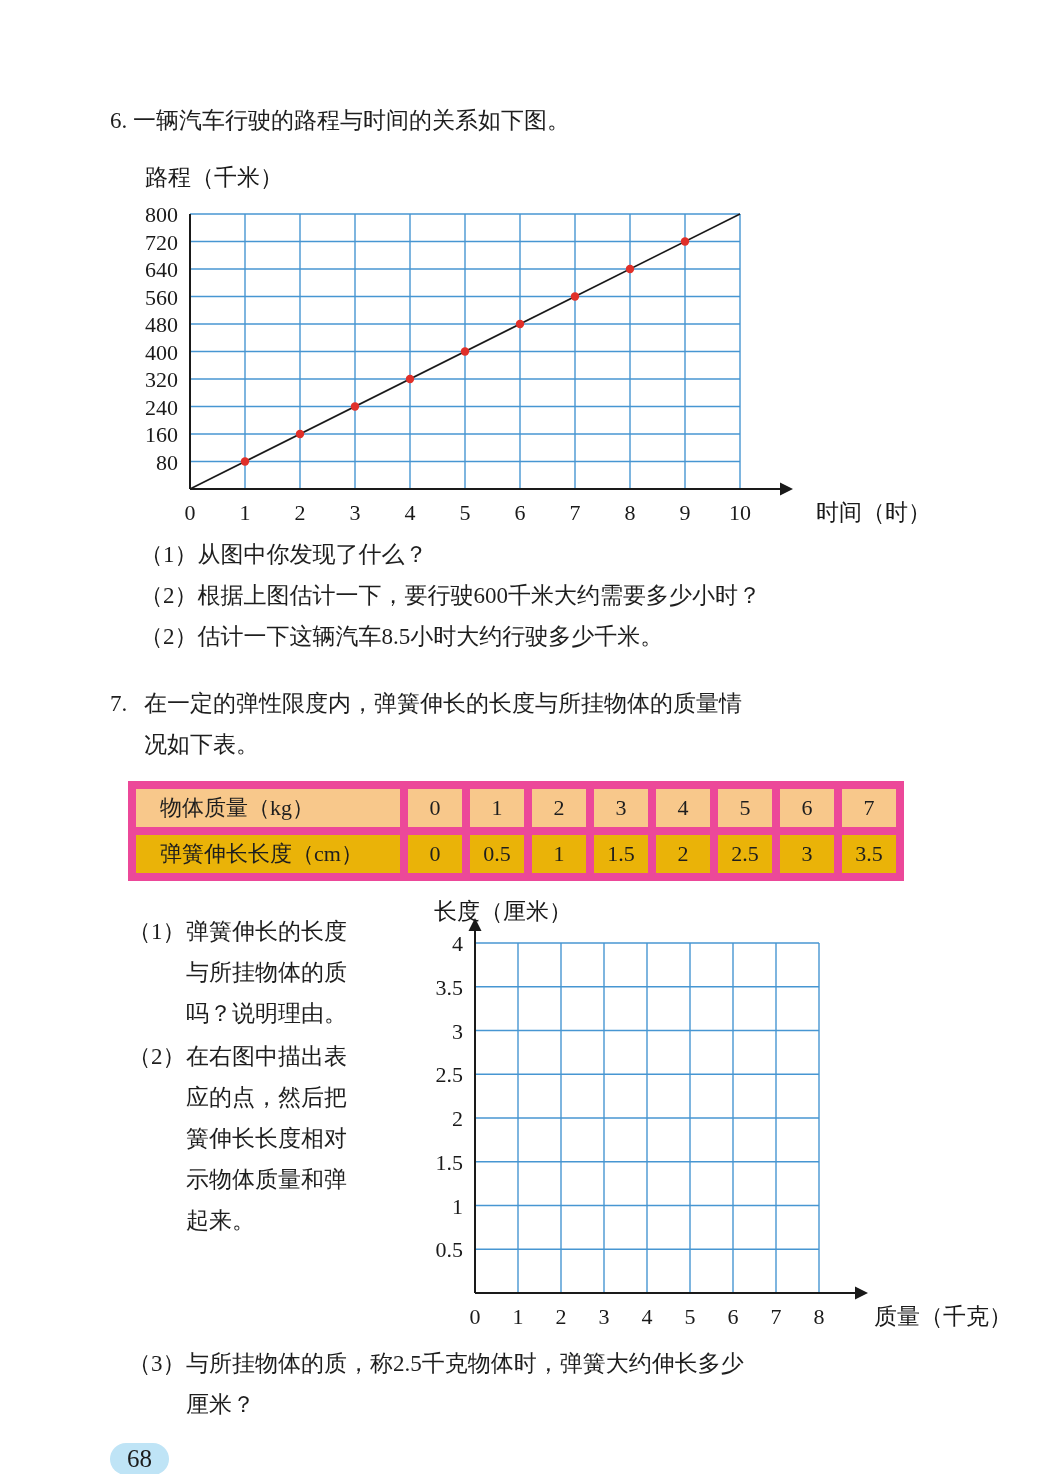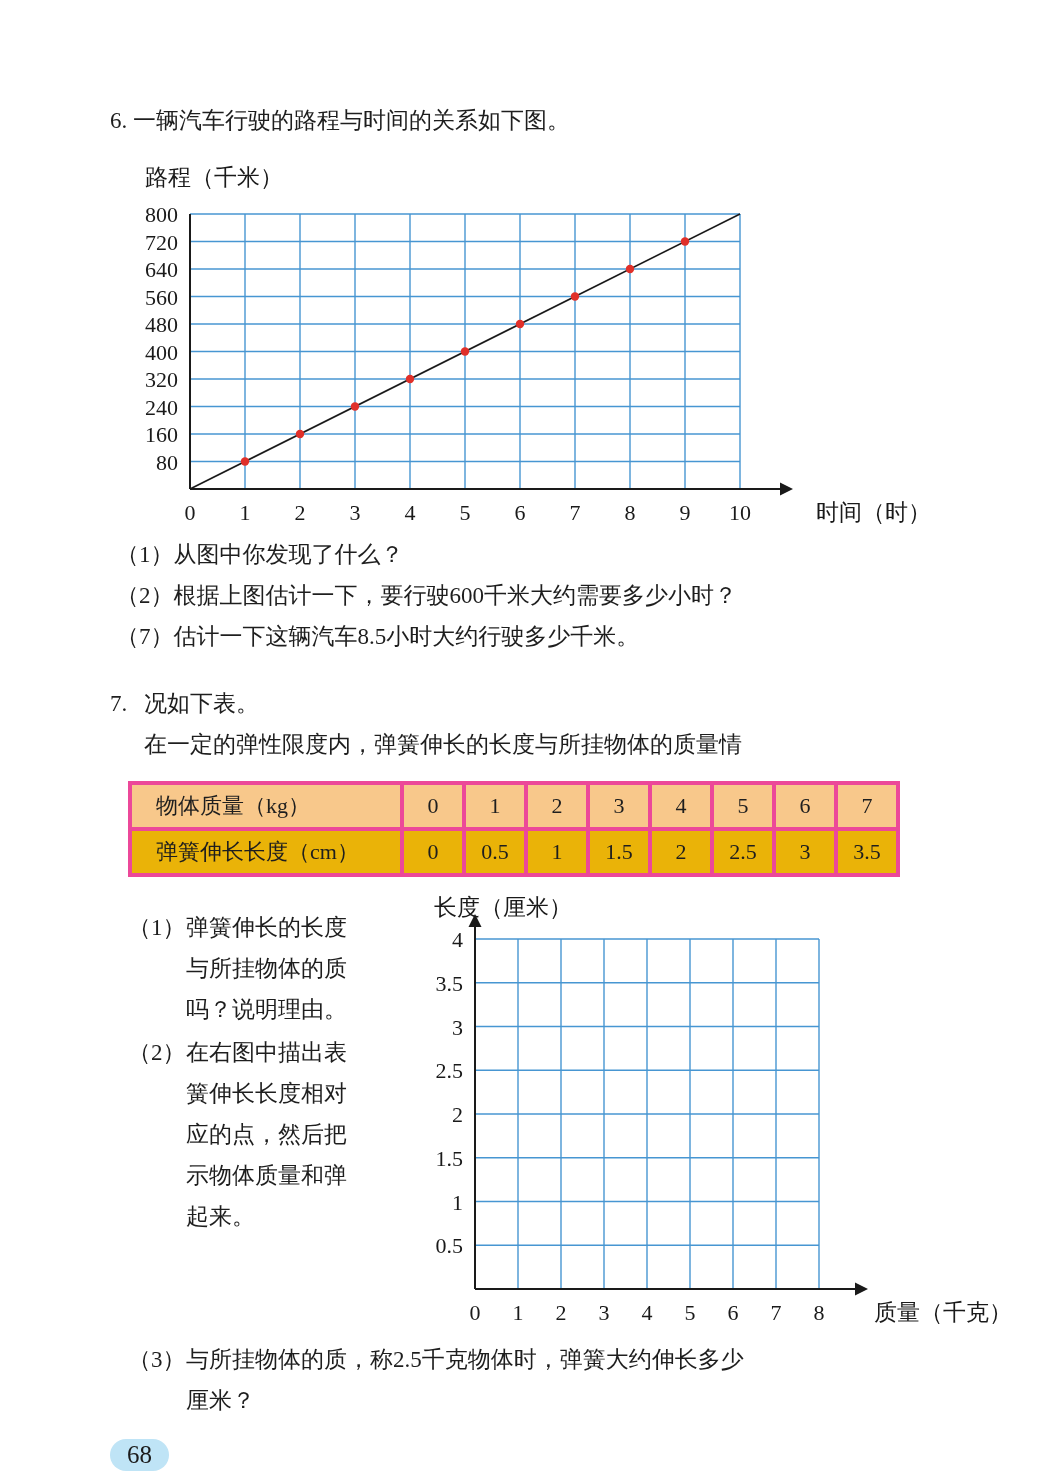--- a/index.html
+++ b/index.html
@@ -10,31 +10,31 @@
     color:#1e1e1e; font-size:23px;
   }
   .content { padding:100px 40px 0 110px; }
 
   .q-title { font-size:23px; line-height:41px; margin-bottom:18px; }
 
   .chart1-wrap { margin-left:-15px; }
   svg { display:block; }
   svg text { font-family:"Liberation Serif","DejaVu Serif",serif; }
 
-  .subqs { margin-left:6px; }
+  .subqs { margin-left:30px; }
   .subq { line-height:41px; }
 
   .q7 { margin-top:26px; }
   .q7-title { display:flex; }
   .q7-num { flex:0 0 34px; line-height:41px; }
   .q7-title-text div { line-height:41px; white-space:nowrap; }
 
   table.spring-table { border-collapse:collapse; margin:16px 0 0 18px; }
   table.spring-table td {
-    border:4px solid #ec4899; height:46px; text-align:center;
+    border:8px solid #ec4899; height:46px; text-align:center;
     font-size:22px; padding:0 6px;
   }
   table.spring-table td.rowlabel { text-align:left; padding-left:24px; width:272px; }
   table.spring-table td.val { width:62px; min-width:62px; }
   table.spring-table tr.trow0 td { background:#f8c88b; }
   table.spring-table tr.trow1 td { background:#eab308; }
 
   .q7-body { display:flex; margin-top:16px; align-items:flex-start; }
   .q7-left { flex:0 0 302px; margin-top:14px; margin-left:18px; }
   .subq-flex { display:flex; }
@@ -115,30 +115,30 @@
           <text x="83" y="90.5" text-anchor="end" font-size="22" fill="#1a1a1a">720</text>
           <text x="83" y="63" text-anchor="end" font-size="22" fill="#1a1a1a">800</text>
           <text x="50" y="26" font-size="23" fill="#1a1a1a">路程（千米）</text>
           <text x="721" y="361" font-size="23" fill="#1a1a1a">时间（时）</text>
         </svg>
     </div>
 
     <div class="subqs">
       <div class="subq">（1）从图中你发现了什么？</div>
       <div class="subq">（2）根据上图估计一下，要行驶600千米大约需要多少小时？</div>
-      <div class="subq">（7）估计一下这辆汽车8.5小时大约行驶多少千米。</div>
+      <div class="subq">（2）估计一下这辆汽车8.5小时大约行驶多少千米。</div>
     </div>
   </section>
 
   <section class="q7">
     <div class="q7-title">
       <span class="q7-num">7.</span>
       <div class="q7-title-text">
+          <div>在一定的弹性限度内，弹簧伸长的长度与所挂物体的质量情</div>
           <div>况如下表。</div>
-          <div>在一定的弹性限度内，弹簧伸长的长度与所挂物体的质量情</div>
         </div>
     </div>
 
     <table class="spring-table">
       <tbody>
           <tr class="trow0">
             <td class="rowlabel">物体质量（kg）</td>
             <td class="val">0</td>
             <td class="val">1</td>
             <td class="val">2</td>
@@ -169,22 +169,22 @@
           <div class="lines">
               <div>弹簧伸长的长度</div>
               <div>与所挂物体的质</div>
               <div>吗？说明理由。</div>
             </div>
         </div>
         <div class="subq-flex">
           <span class="marker">（2）</span>
           <div class="lines">
               <div>在右图中描出表</div>
+              <div>应的点，然后把</div>
               <div>簧伸长长度相对</div>
-              <div>应的点，然后把</div>
               <div>示物体质量和弹</div>
               <div>起来。</div>
             </div>
         </div>
       </div>
       <div class="chart2-wrap">
         <svg id="chart2" width="590" height="438">
             <line x1="88" y1="396" x2="88" y2="46" stroke="#4796d2" stroke-width="1.4"></line>
             <line x1="131" y1="396" x2="131" y2="46" stroke="#4796d2" stroke-width="1.4"></line>
             <line x1="174" y1="396" x2="174" y2="46" stroke="#4796d2" stroke-width="1.4"></line>

